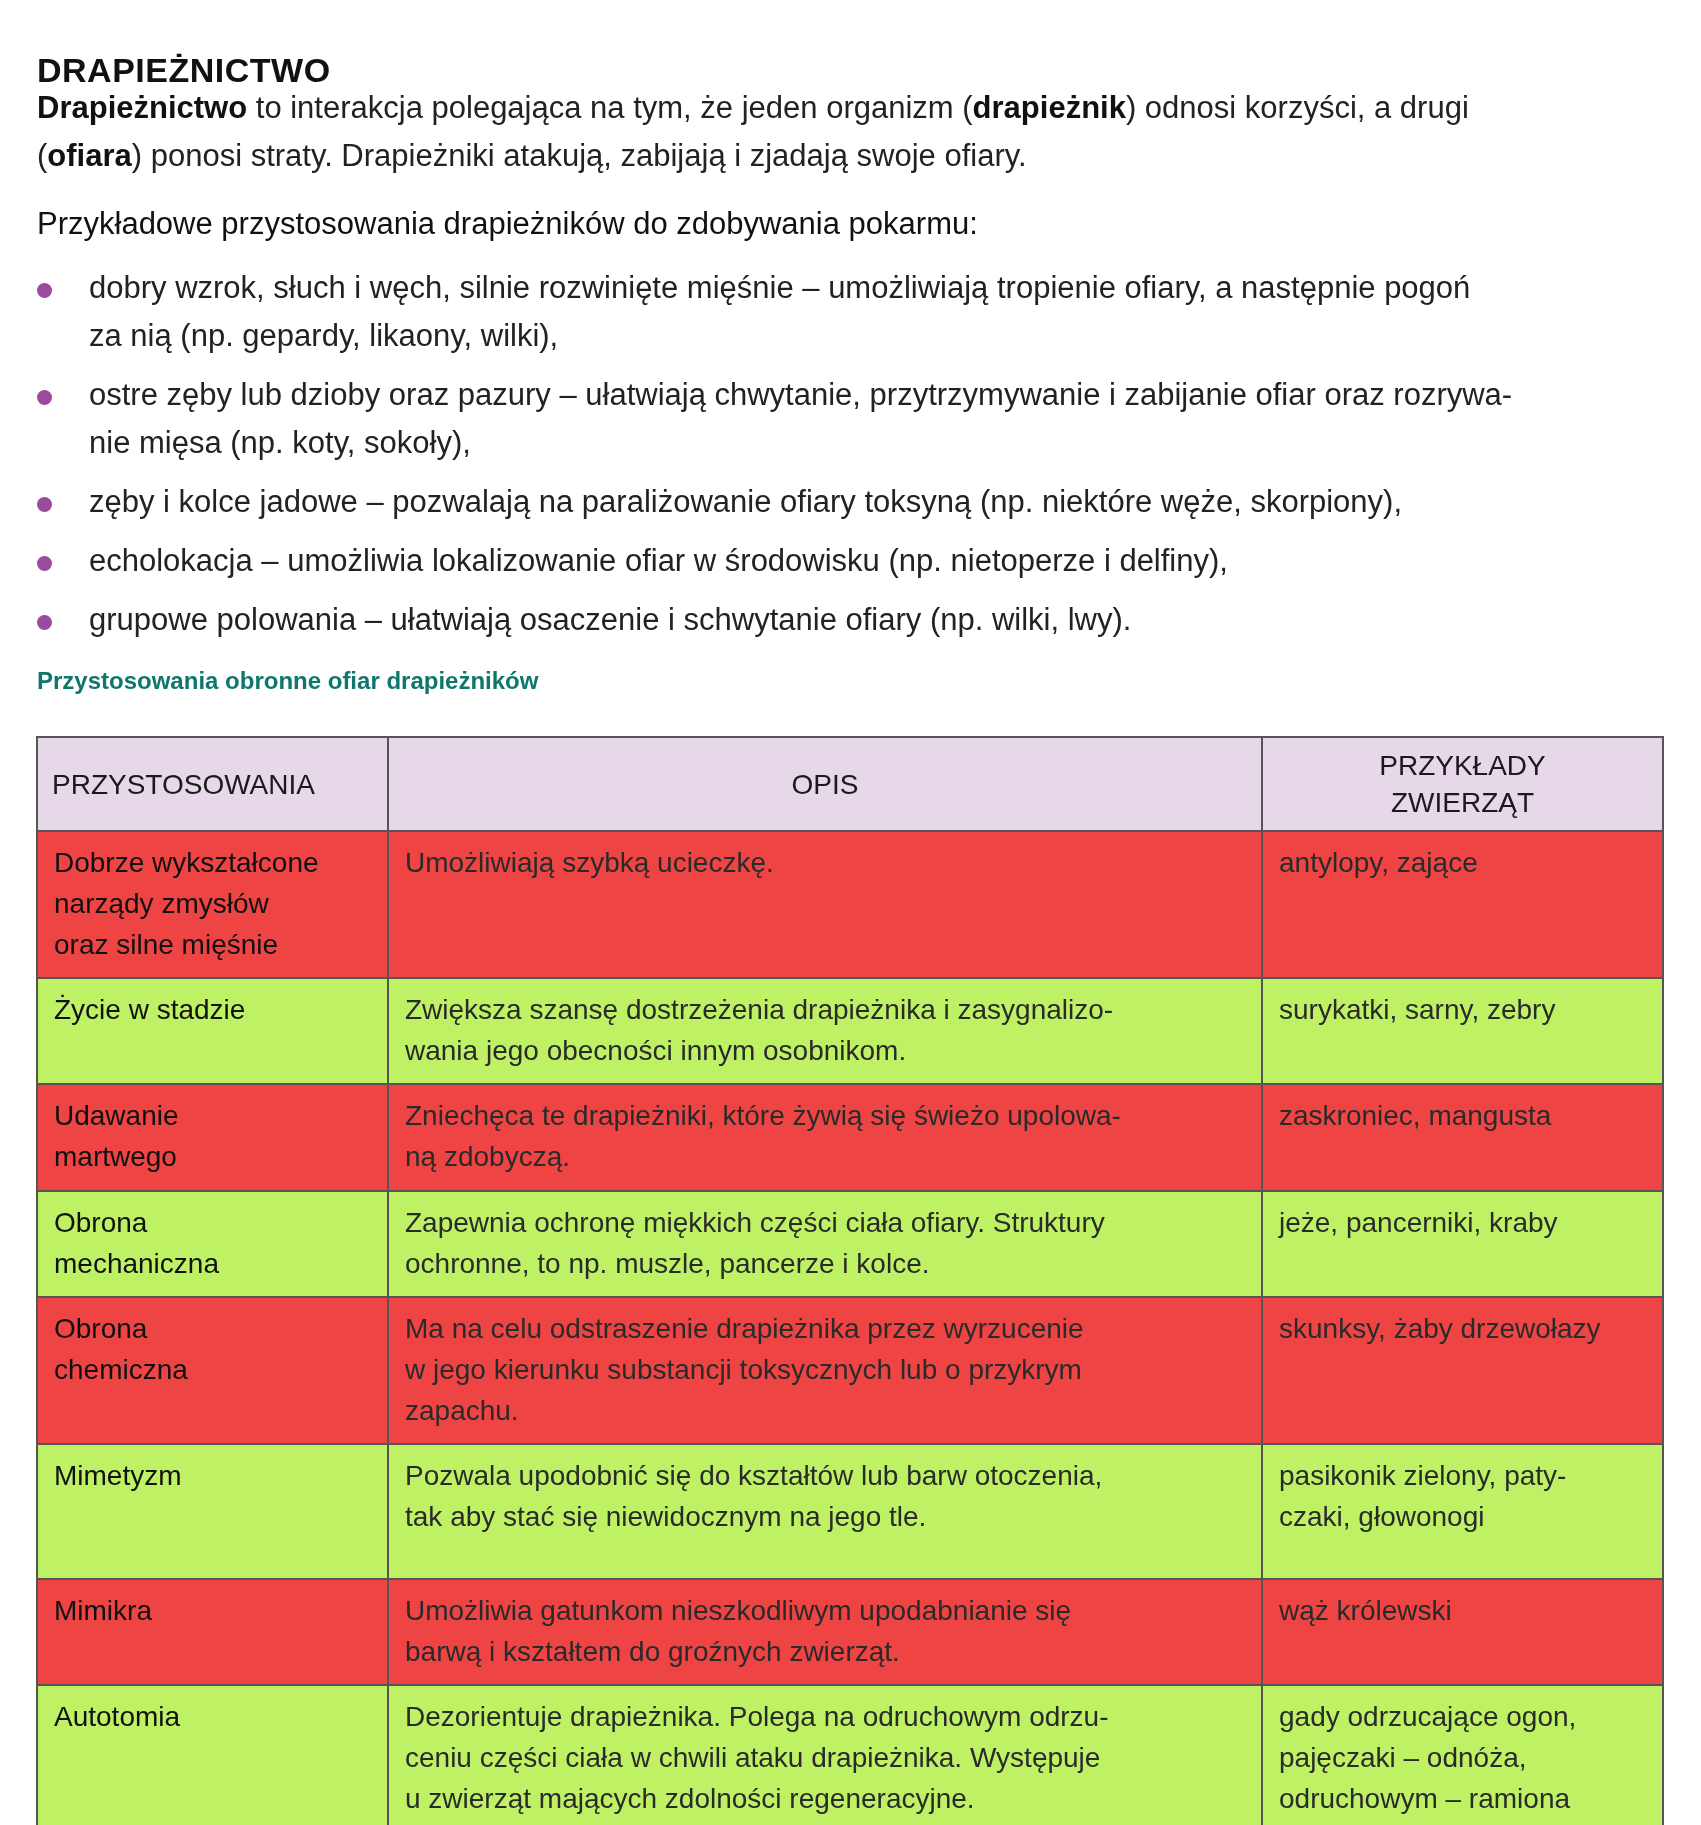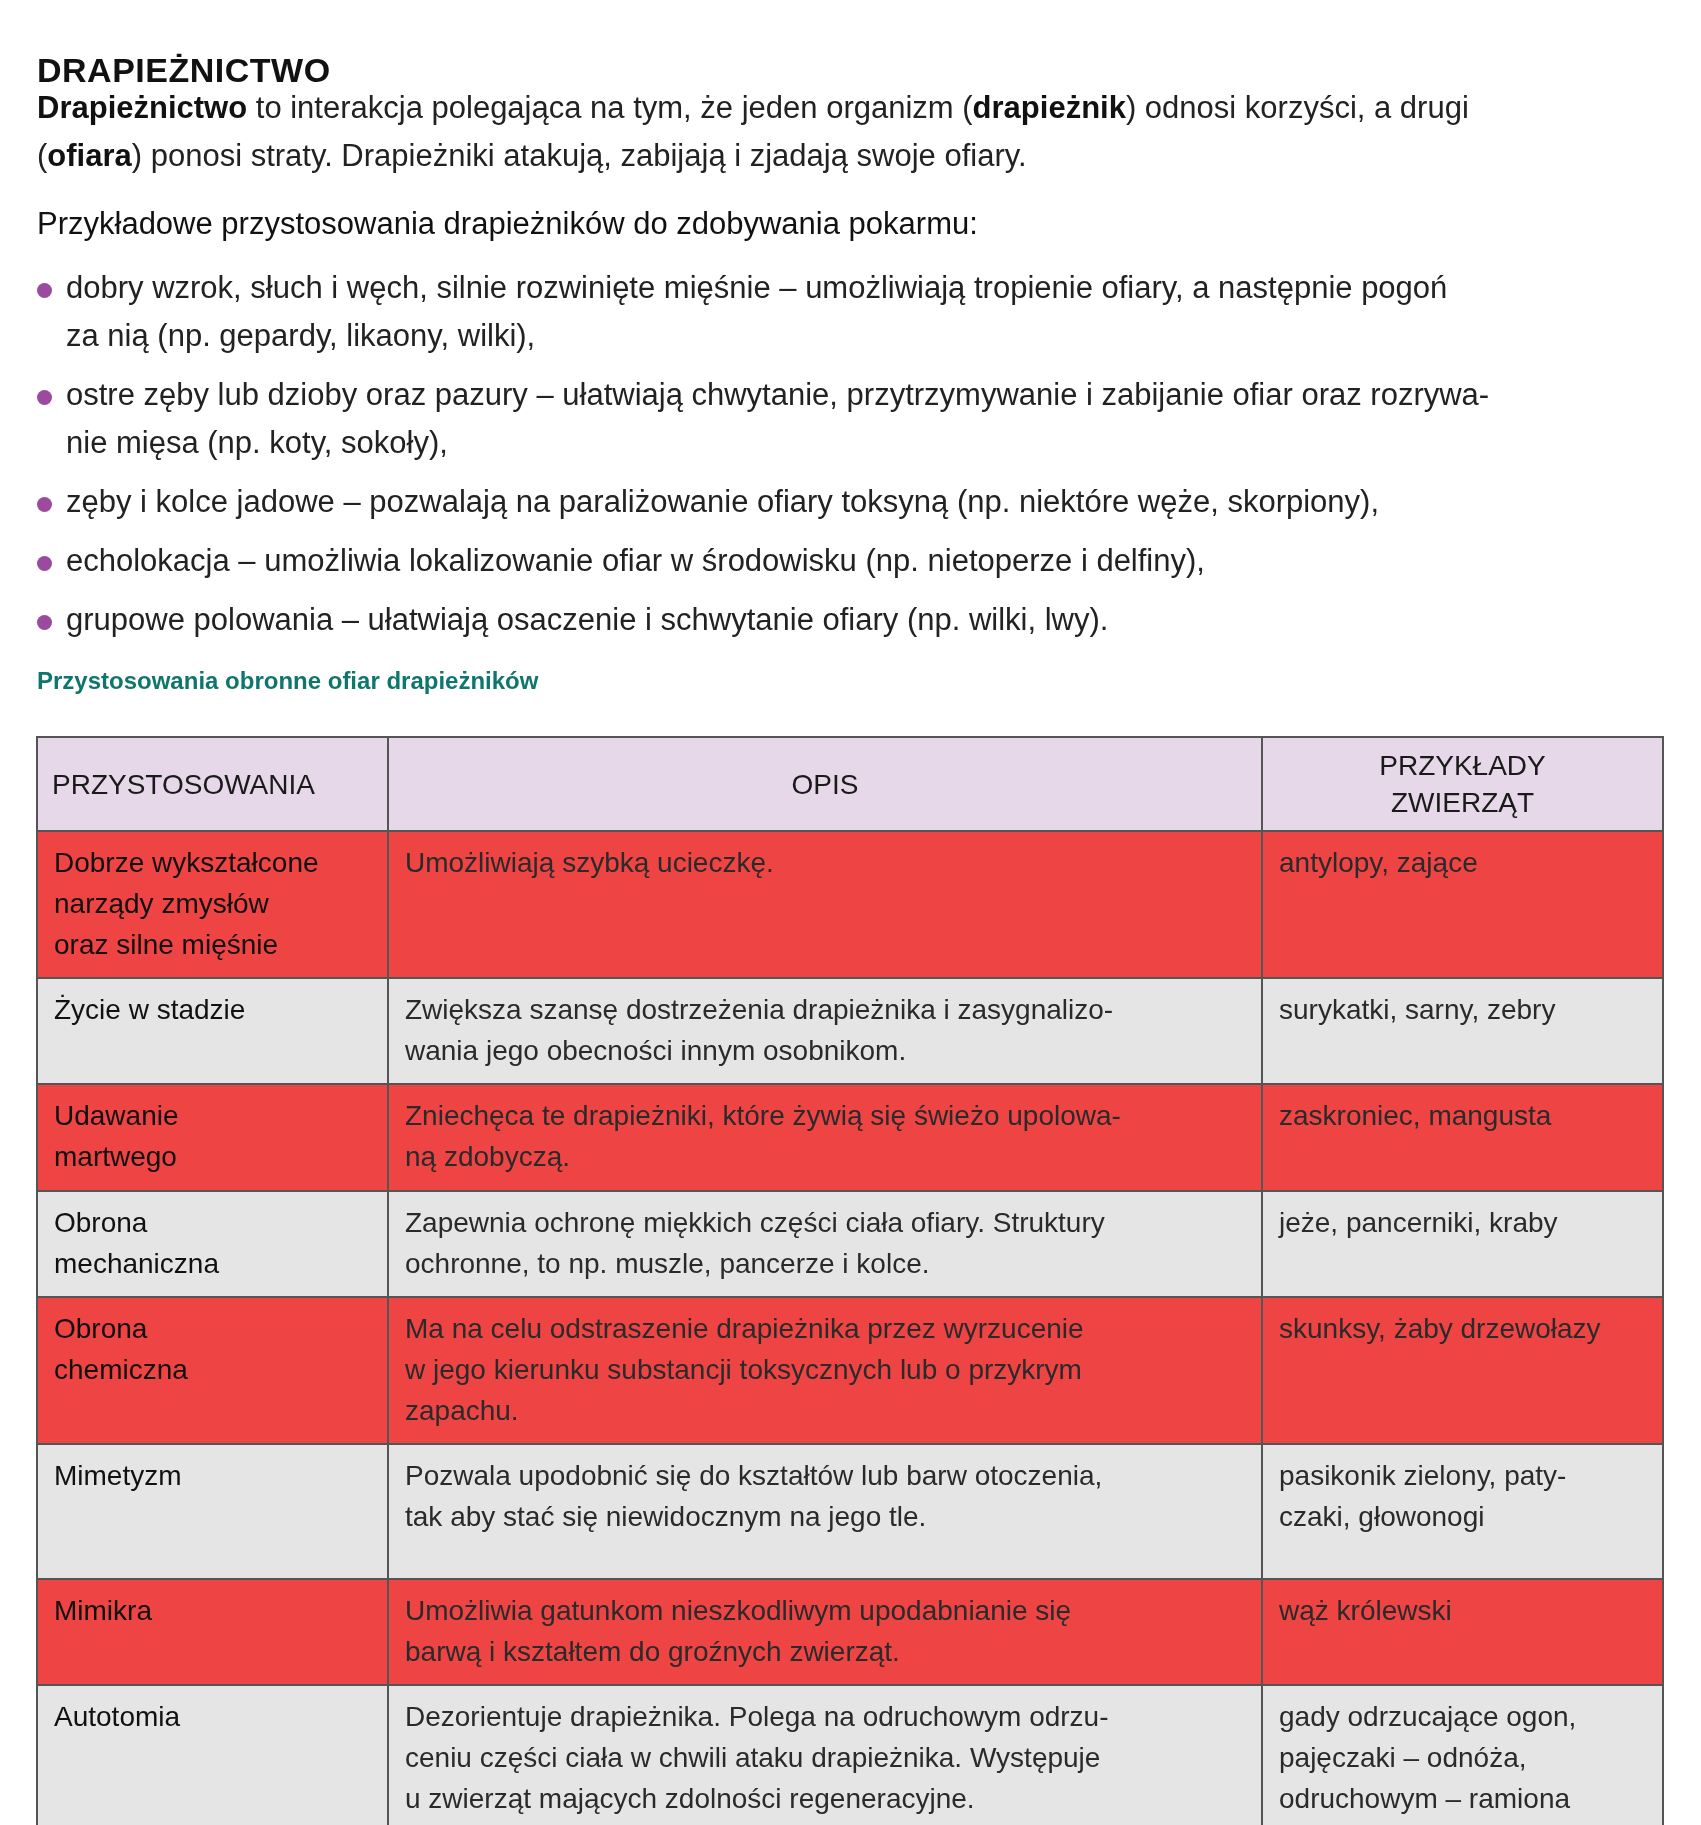--- a/index.html
+++ b/index.html
@@ -22,21 +22,21 @@
       font-size: 31px; color: #111; white-space: nowrap;
     }
     .bullets {
       position: absolute; left: 37px; top: 264px; width: 1640px;
       margin: 0; padding: 0; list-style: none;
     }
     .bullets li {
       position: relative; padding-left: 29px; font-size: 31px; line-height: 48px;
       margin-bottom: 11px; color: #222;
     }
-    .bullets li .line { display: block; white-space: nowrap; }
+    .bullets li .line { display: block; white-space: nowrap; margin-left: 23px; }
     .bullet-dot {
       position: absolute; left: 0; top: 19px; width: 15px; height: 15px;
       border-radius: 50%; background: #9b4a9e;
     }
     .section-title {
       position: absolute; left: 37px; top: 647px;
       font-size: 24px; font-weight: bold; color: #0f766e; white-space: nowrap;
     }
     table.defense {
       position: absolute; left: 36px; top: 736px; width: 1626px;
@@ -49,21 +49,21 @@
     table.defense th, table.defense td {
       border: 2px solid #555; vertical-align: top;
       padding: 10px 16px 12px 16px; line-height: 41px; text-align: left;
     }
     table.defense th {
       background: #e6d8e9; font-weight: normal; text-align: center;
       vertical-align: middle; height: 76px; padding: 8px 14px; line-height: 37px;
     }
     table.defense th.first { text-align: left; }
     table.defense tr.odd td { background: #ef4444; }
-    table.defense tr.even td { background: #e5e5e5; }
+    table.defense tr.even td { background: #bef264; }
     .cell-line { display: block; white-space: nowrap; }
     td.name { color: #111; }
     td.desc, td.ex { color: #2a2a2a; }
   </style>
 </head>
 <body>
 
 <h1 class="title">DRAPIEŻNICTWO</h1>
 
 <div class="intro">

